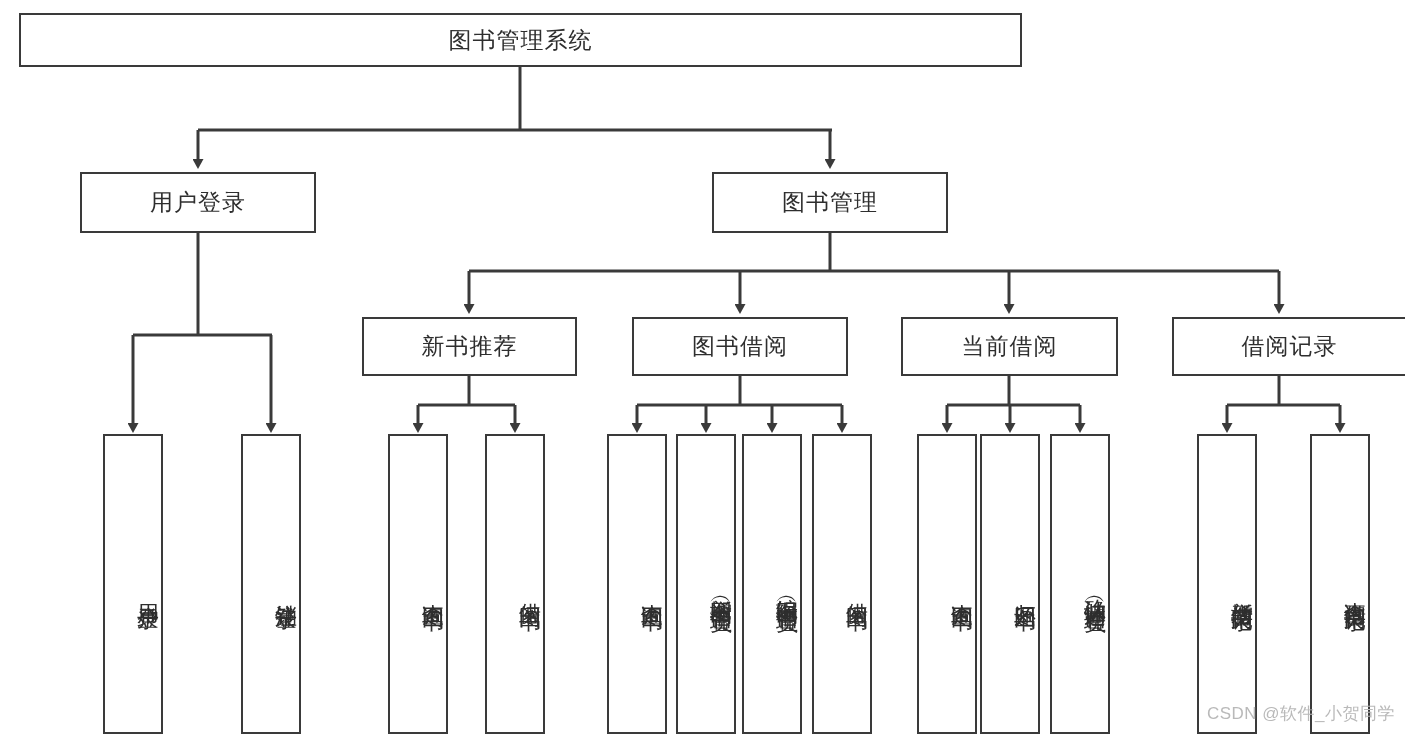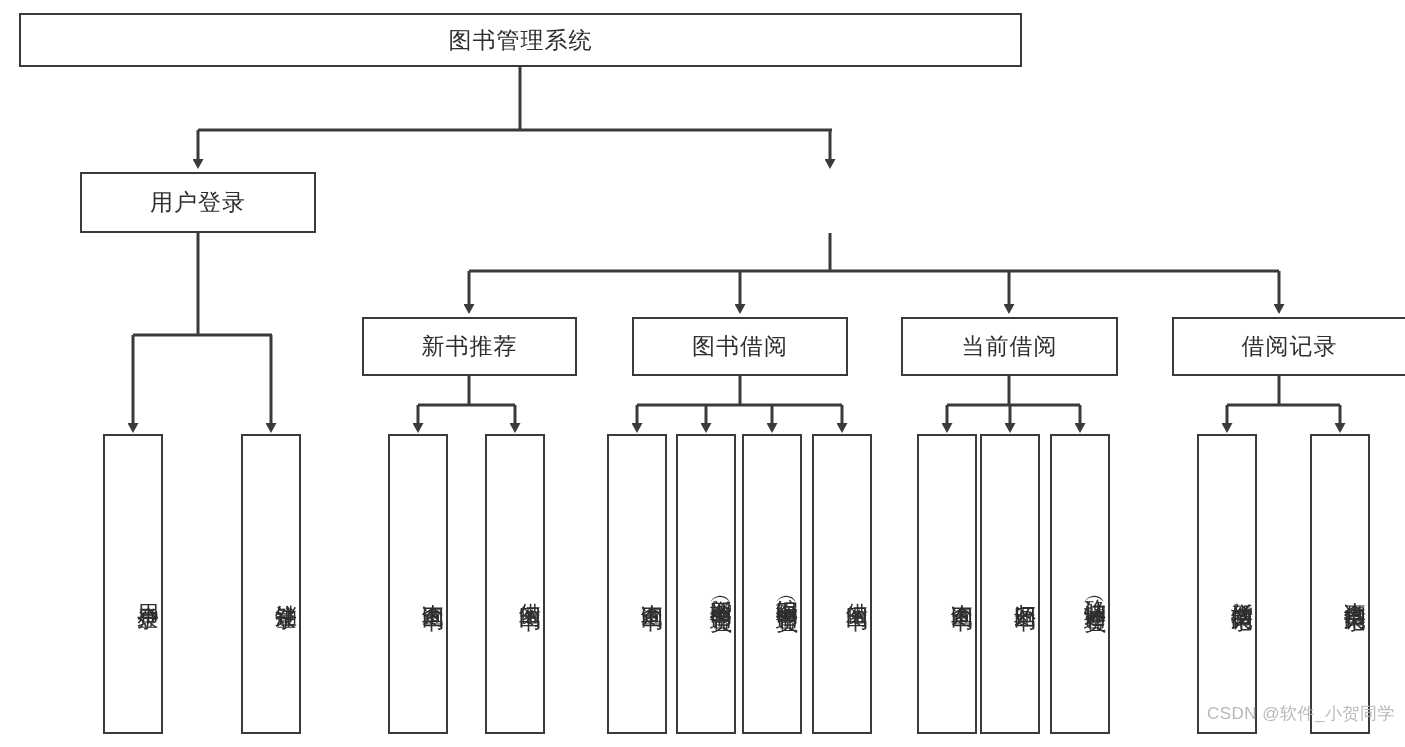--- a/index.html
+++ b/index.html
@@ -120,20 +120,23 @@
   </svg>
 
   <div class="node h" style="left:19px;top:13px;width:1003px;height:54px;">
     <span>图书管理系统</span>
   </div>
 
   <div class="node h" style="left:80px;top:172px;width:236px;height:61px;">
     <span>用户登录</span>
   </div>
 
+  <div class="node h" style="left:712px;top:172px;width:236px;height:61px;">
+    <span>图书管理</span>
+  </div>
 
   <div class="node h" style="left:362px;top:317px;width:215px;height:59px;">
     <span>新书推荐</span>
   </div>
 
   <div class="node h" style="left:632px;top:317px;width:216px;height:59px;">
     <span>图书借阅</span>
   </div>
 
   <div class="node h" style="left:901px;top:317px;width:217px;height:59px;">

